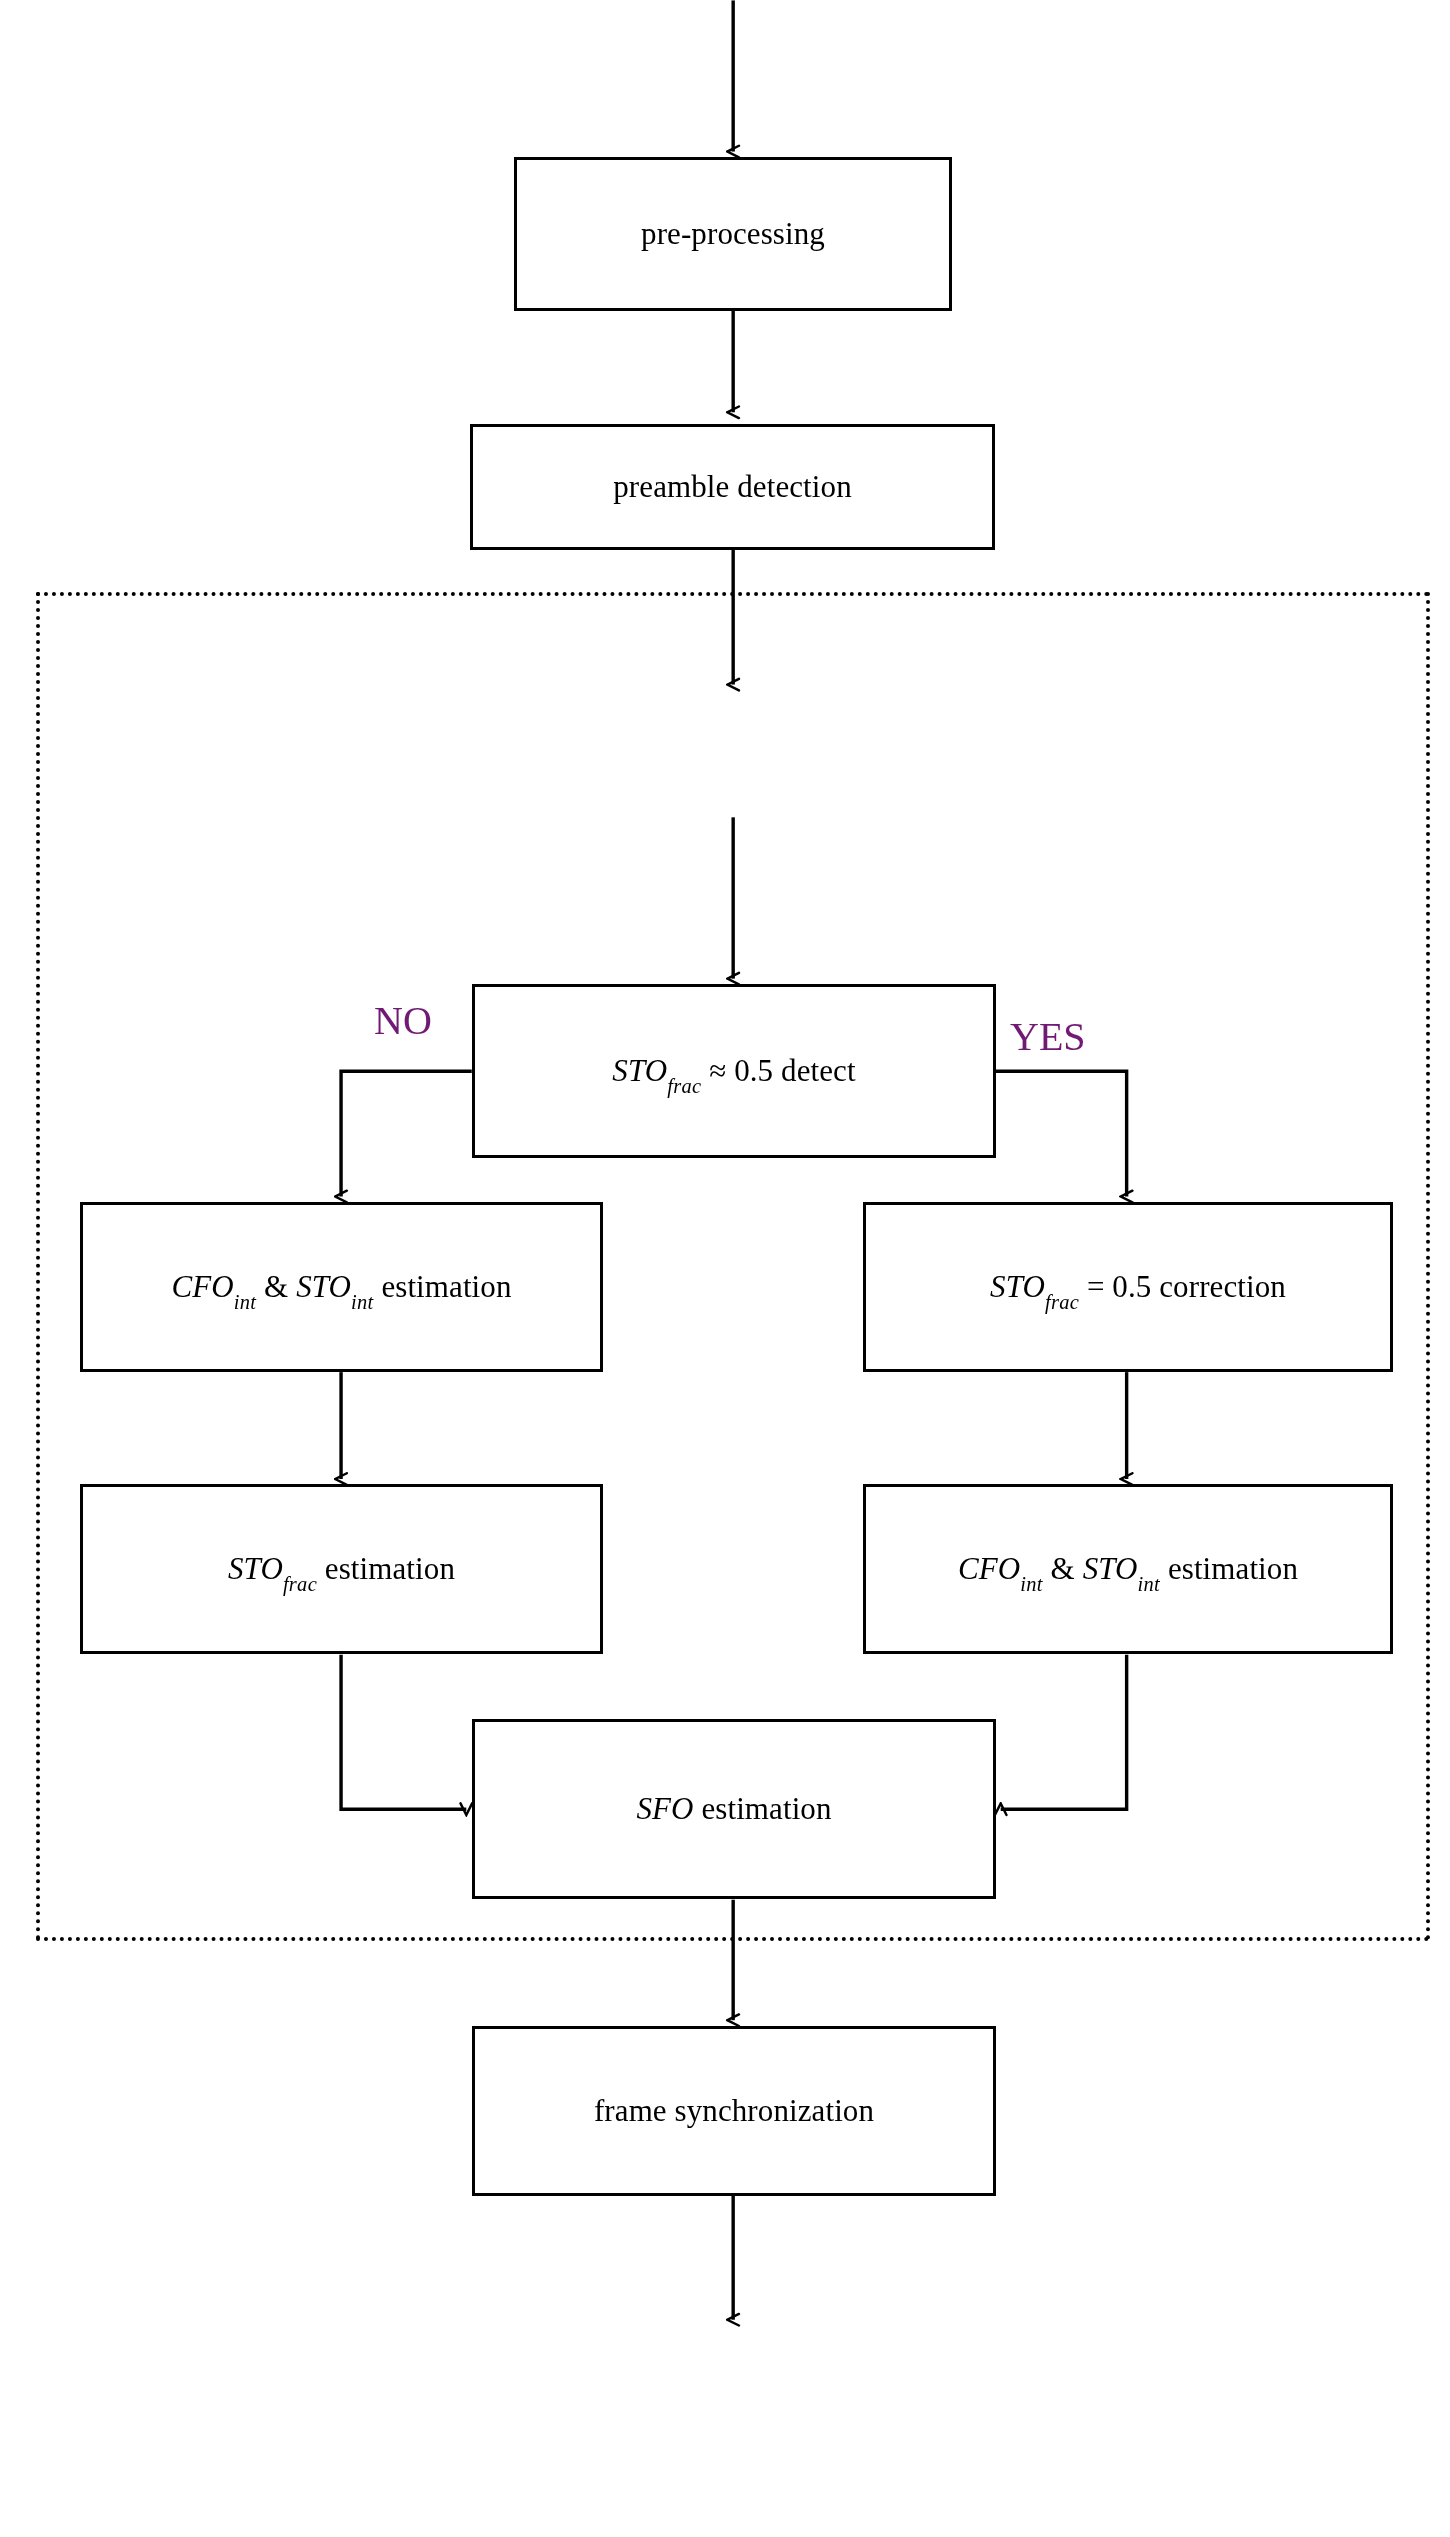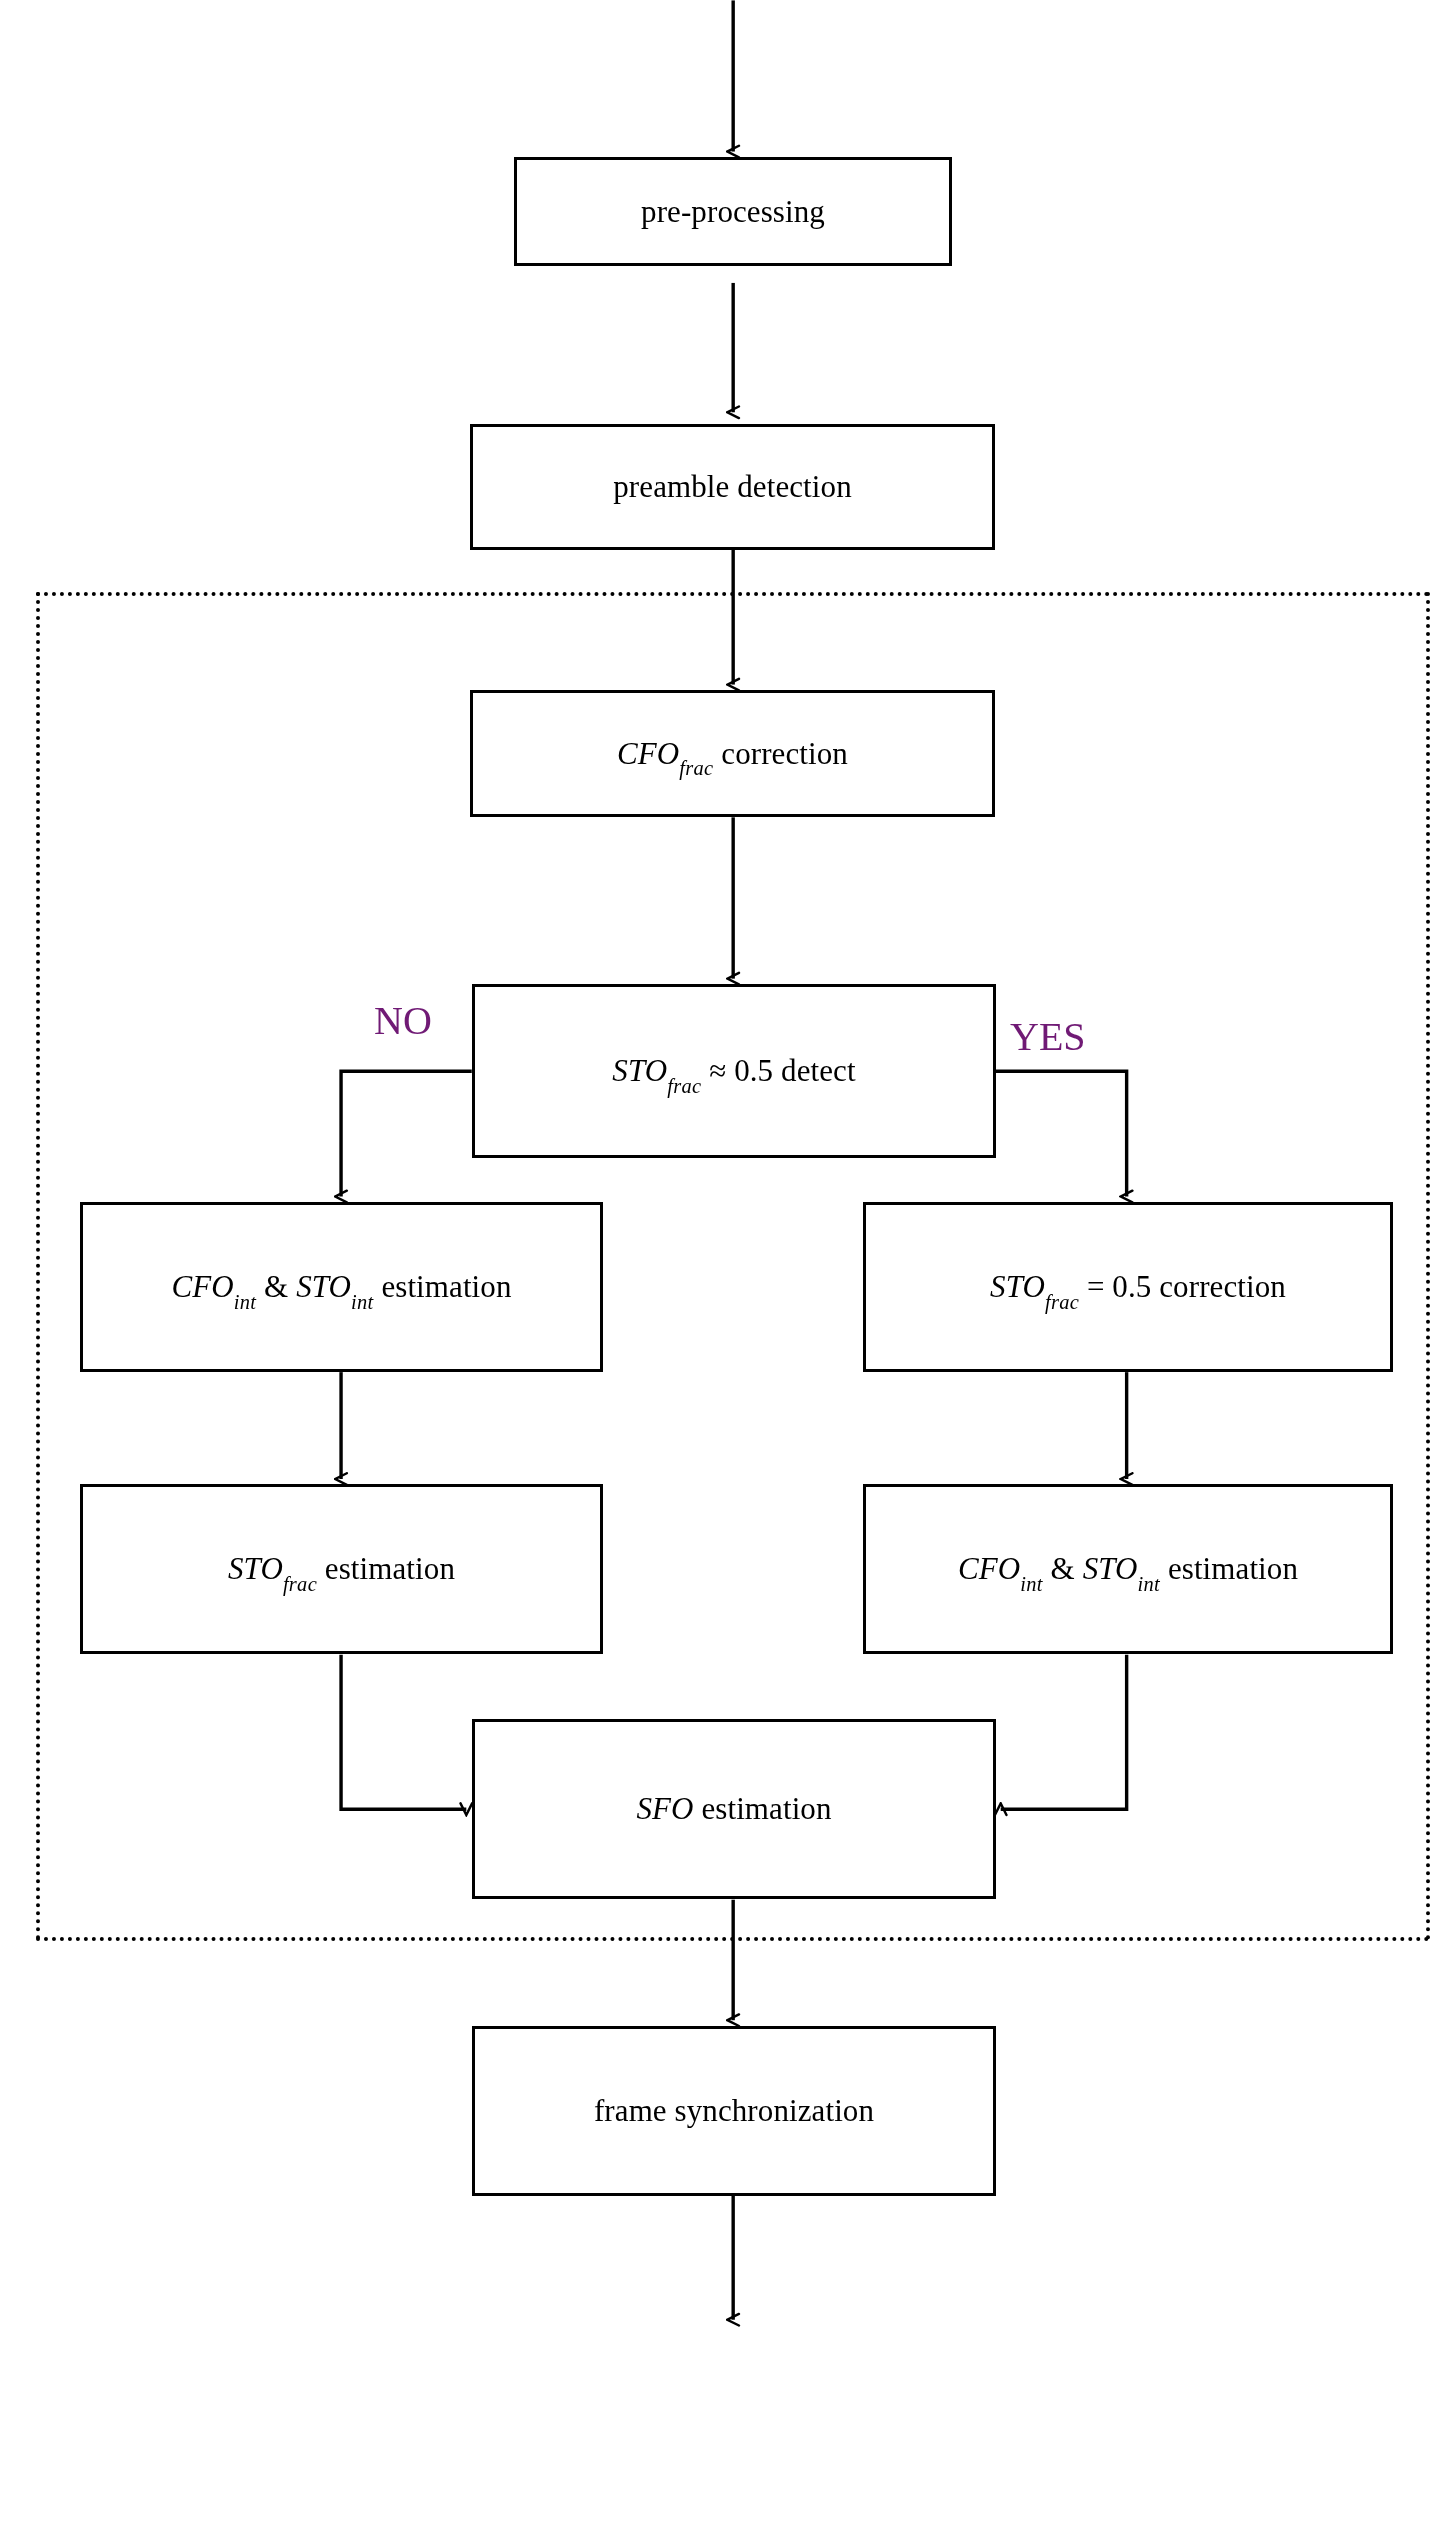--- a/index.html
+++ b/index.html
@@ -108,33 +108,28 @@
       <path d="M 1655,2430 L 1655,2657 L 1470,2657" marker-end="url(#vee)"></path>
 
       <path d="M 1077,2790 L 1077,2967" marker-end="url(#vee)"></path>
 
       <path d="M 1077,3225 L 1077,3407" marker-end="url(#vee)"></path>
     </g>
   </svg>
 
   <div class="dotted-group" style="left:36px; top:592px; width:1394px; height:1349px;"></div>
 
-  <div class="node-box" style="left:514px; top:157px; width:438px; height:109px;">
+  <div class="node-box" style="left:514px; top:157px; width:438px; height:154px;">
     <span class="node-label">pre-processing</span>
   </div>
 
   <div class="node-box" style="left:470px; top:424px; width:525px; height:126px;">
     <span class="node-label">preamble detection</span>
   </div>
 
-  <div class="node-box" style="left:470px; top:690px; width:525px; height:127px;">
-    <span class="node-label">
-      <span class="mathvar">CFO</span><span class="mathsub">frac</span><span> correction</span>
-    </span>
-  </div>
 
   <div class="node-box" style="left:472px; top:984px; width:524px; height:174px;">
     <span class="node-label">
       <span class="mathvar">STO</span><span class="mathsub">frac</span><span> ≈ 0.5 detect</span>
     </span>
   </div>
 
   <div class="branch-label" style="left:374px; top:1001px;">NO</div>
   <div class="branch-label" style="left:1010px; top:1001px;margin-top:16px;">YES</div>
 

